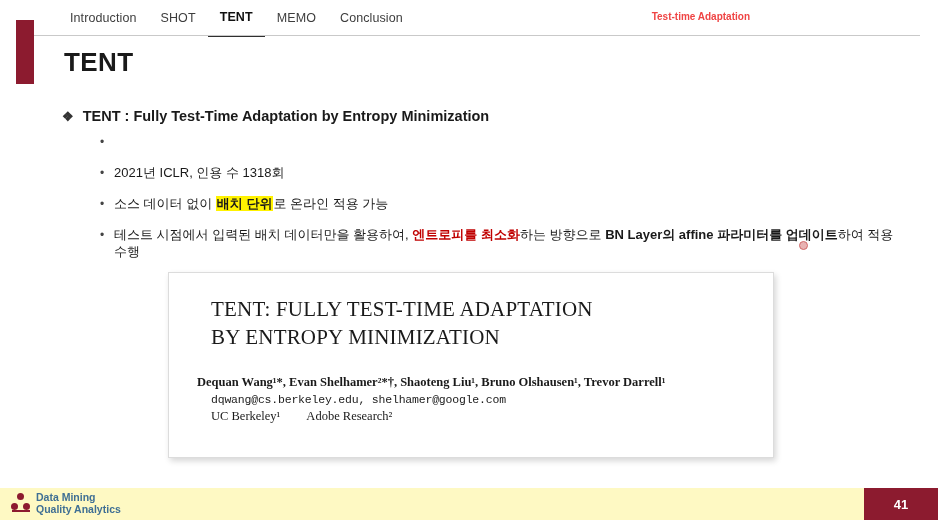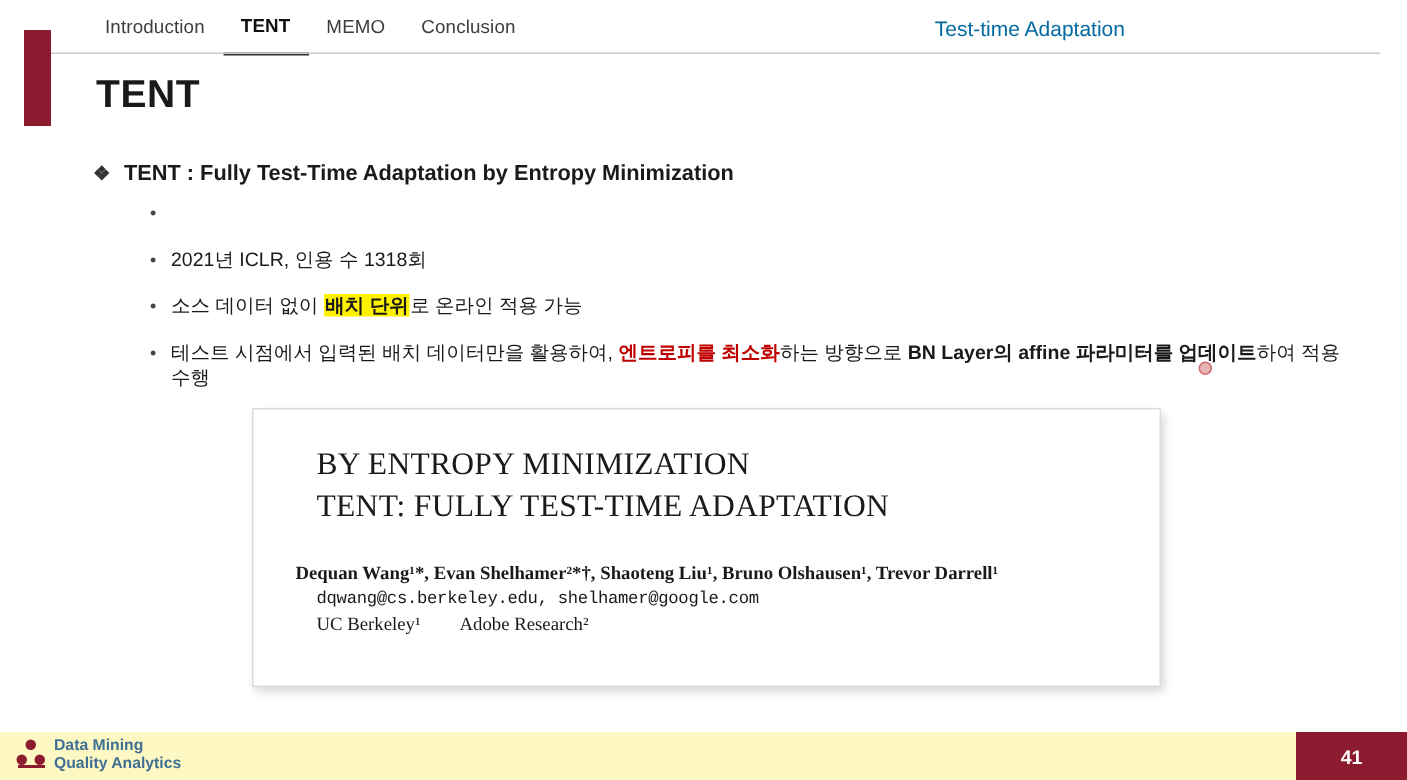--- a/index.html
+++ b/index.html
@@ -48,23 +48,23 @@
   }
   .nav-item.active {
     color: #111;
     font-weight: bold;
     border-bottom: 2.5px solid #2f2f2f;
   }
   .nav-right {
     position: absolute;
     right: 20px;
     top: 11px;
-    font-size: 14px;
-    color: #0369a1;
-    font-weight: normal;
+    font-size: 10px;
+    color: #ef4444;
+    font-weight: bold;
   }
   .nav-underline {
     position: absolute;
     top: 35px;
     left: 20px;
     width: 900px;
     height: 1px;
     background: #c9c9c9;
   }
 
@@ -276,20 +276,21 @@
   }
 </style>
 </head>
 <body>
 
 <div class="slide">
 
   <div class="nav-bar">
     <div class="nav-items">
       <div class="nav-item">Introduction</div>
+      <div class="nav-item">SHOT</div>
       <div class="nav-item active">TENT</div>
       <div class="nav-item">MEMO</div>
       <div class="nav-item">Conclusion</div>
     </div>
     <div class="nav-right">Test-time Adaptation</div>
   </div>
   <div class="nav-underline"></div>
 
   <div class="left-bar"></div>
   <div class="slide-title">TENT</div>
@@ -319,22 +320,22 @@
       <span class="dot">•</span>
       <span class="txt"><span>테스트 시점에서 입력된 배치 데이터만을 활용하여, </span><span class="hl-red">엔트로피를 최소화</span><span>하는 방향으로 </span><span class="bold-t">BN Layer의 affine 파라미터를 업데이트</span><span>하여 적용 수행</span></span>
     </div>
 
   </div>
 
   <div class="red-dot"></div>
 
   <div class="paper">
     <div class="paper-title">
+      <div>TENT: FULLY TEST-TIME ADAPTATION</div>
       <div>BY ENTROPY MINIMIZATION</div>
-      <div>TENT: FULLY TEST-TIME ADAPTATION</div>
     </div>
     <div class="paper-authors">Dequan Wang¹*, Evan Shelhamer²*†, Shaoteng Liu¹, Bruno Olshausen¹, Trevor Darrell¹</div>
     <div class="paper-email">dqwang@cs.berkeley.edu, shelhamer@google.com</div>
     <div class="paper-affil"><span>UC Berkeley¹</span><span class="affil-gap"></span><span>Adobe Research²</span></div>
   </div>
 
   <div class="footer">
     <div class="footer-logo">
       <span class="logo-mark">
         <i class="a"></i>

